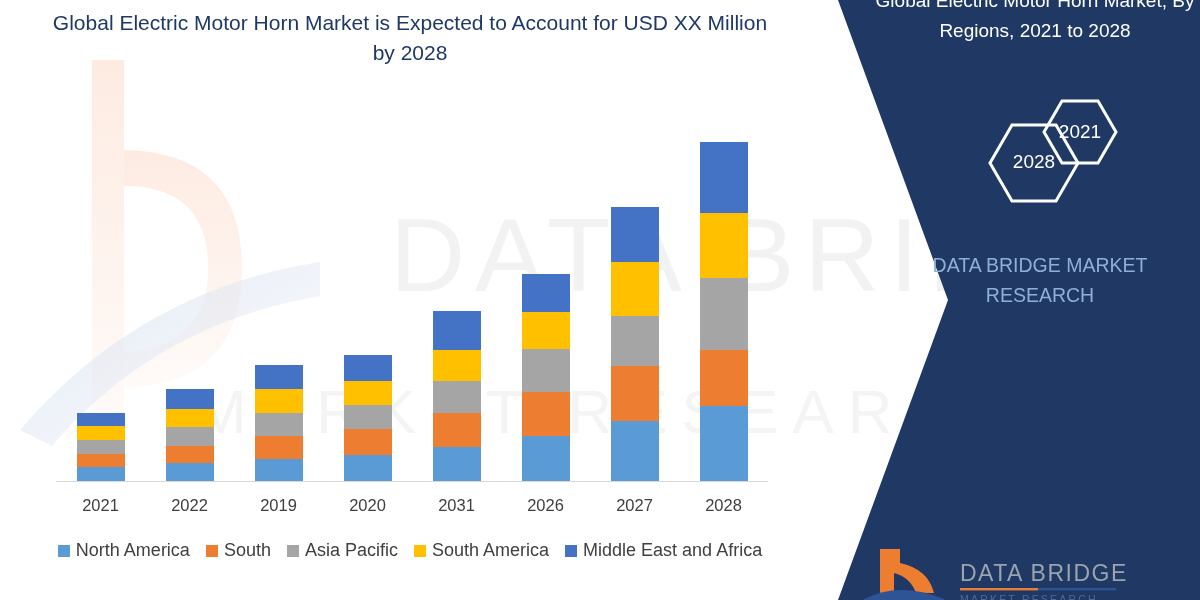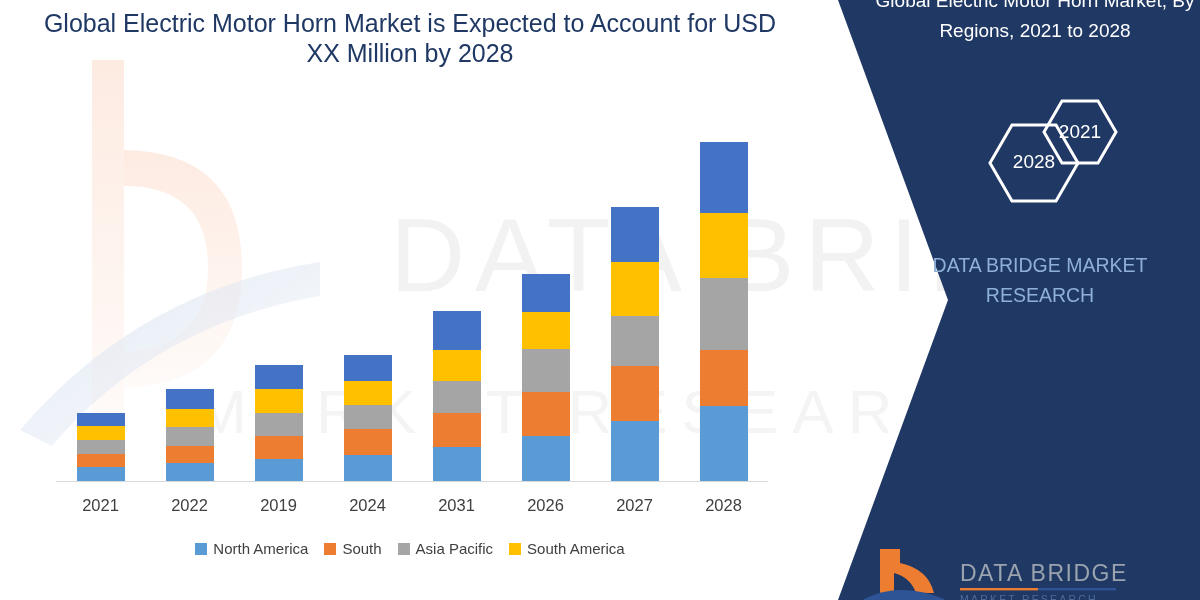--- a/index.html
+++ b/index.html
@@ -25,21 +25,21 @@
   #bg-peach{
     position:absolute;left:0;top:0;width:820px;height:600px;pointer-events:none;
   }
 
   
   #chart-panel{
     position:absolute;left:0;top:0;width:820px;height:600px;
   }
   #chart-title{
     position:absolute;left:40px;top:8px;width:740px;
-    text-align:center;color:#1f3864;font-size:25px;line-height:30px;
+    text-align:center;color:#1f3864;font-size:21px;line-height:30px;
     font-weight:400;
   }
   #plot-area{
     position:absolute;left:56px;top:110px;width:712px;height:372px;
   }
   #axis-line{
     position:absolute;left:56px;top:481px;width:712px;height:1px;
     background:#d9d9d9;
   }
   .bar-col{
@@ -55,21 +55,21 @@
     font-size:16.5px;color:#404040;font-weight:400;
   }
 
   
   #legend{
     position:absolute;left:40px;top:540px;width:740px;
     display:flex;justify-content:center;align-items:center;gap:16px;
   }
   .legend-item{display:flex;align-items:center;gap:6px;}
   .legend-swatch{width:12px;height:12px;flex:0 0 auto;}
-  .legend-label{font-size:15px;color:#404040;white-space:nowrap;}
+  .legend-label{font-size:18px;color:#404040;white-space:nowrap;}
 
   
   #brand-panel{
     position:absolute;left:0;top:0;width:1200px;height:600px;
     pointer-events:none;
   }
   #brand-content{
     position:absolute;left:880px;top:0;width:320px;height:456px;
   }
   #brand-title{
@@ -180,21 +180,21 @@
         <div class="seg" title="Asia Pacific 2028: 73" style="height: 71.4632px; background: rgb(165, 165, 165);"></div>
         <div class="seg" title="South America 2028: 67" style="height: 65.5895px; background: rgb(255, 192, 0);"></div>
         <div class="seg" title="Middle East and Africa 2028: 72" style="height: 70.4842px; background: rgb(68, 114, 196);"></div>
       </div>
     </div>
   <div id="axis-line"></div>
   <div id="x-axis-labels">
       <div class="x-tick" style="left: -0.5px;">2021</div>
       <div class="x-tick" style="left: 88.5px;">2022</div>
       <div class="x-tick" style="left: 177.5px;">2019</div>
-      <div class="x-tick" style="left: 266.5px;">2024</div>
+      <div class="x-tick" style="left: 266.5px;">2020</div>
       <div class="x-tick" style="left: 355.5px;">2031</div>
       <div class="x-tick" style="left: 444.5px;">2026</div>
       <div class="x-tick" style="left: 533.5px;">2027</div>
       <div class="x-tick" style="left: 622.5px;">2028</div>
     </div>
 
   <div id="legend">
       <div class="legend-item">
         <span class="legend-swatch" style="background: rgb(91, 155, 213);"></span>
         <span class="legend-label">North America</span>
@@ -203,20 +203,24 @@
         <span class="legend-swatch" style="background: rgb(237, 125, 49);"></span>
         <span class="legend-label">South</span>
       </div>
       <div class="legend-item">
         <span class="legend-swatch" style="background: rgb(165, 165, 165);"></span>
         <span class="legend-label">Asia Pacific</span>
       </div>
       <div class="legend-item">
         <span class="legend-swatch" style="background: rgb(255, 192, 0);"></span>
         <span class="legend-label">South America</span>
+      </div>
+      <div class="legend-item">
+        <span class="legend-swatch" style="background: rgb(68, 114, 196);"></span>
+        <span class="legend-label">Middle East and Africa</span>
       </div>
     </div>
 </div>
 
 <svg id="brand-panel" viewBox="0 0 1200 600">
   <path d="M838 0 L1200 0 L1200 600 L838 600 L948 300 Z" fill="#1F3864"></path>
 </svg>
 
 <div id="brand-content">
   <div id="brand-title">Global Electric Motor Horn Market, By Regions, 2021 to 2028</div>

